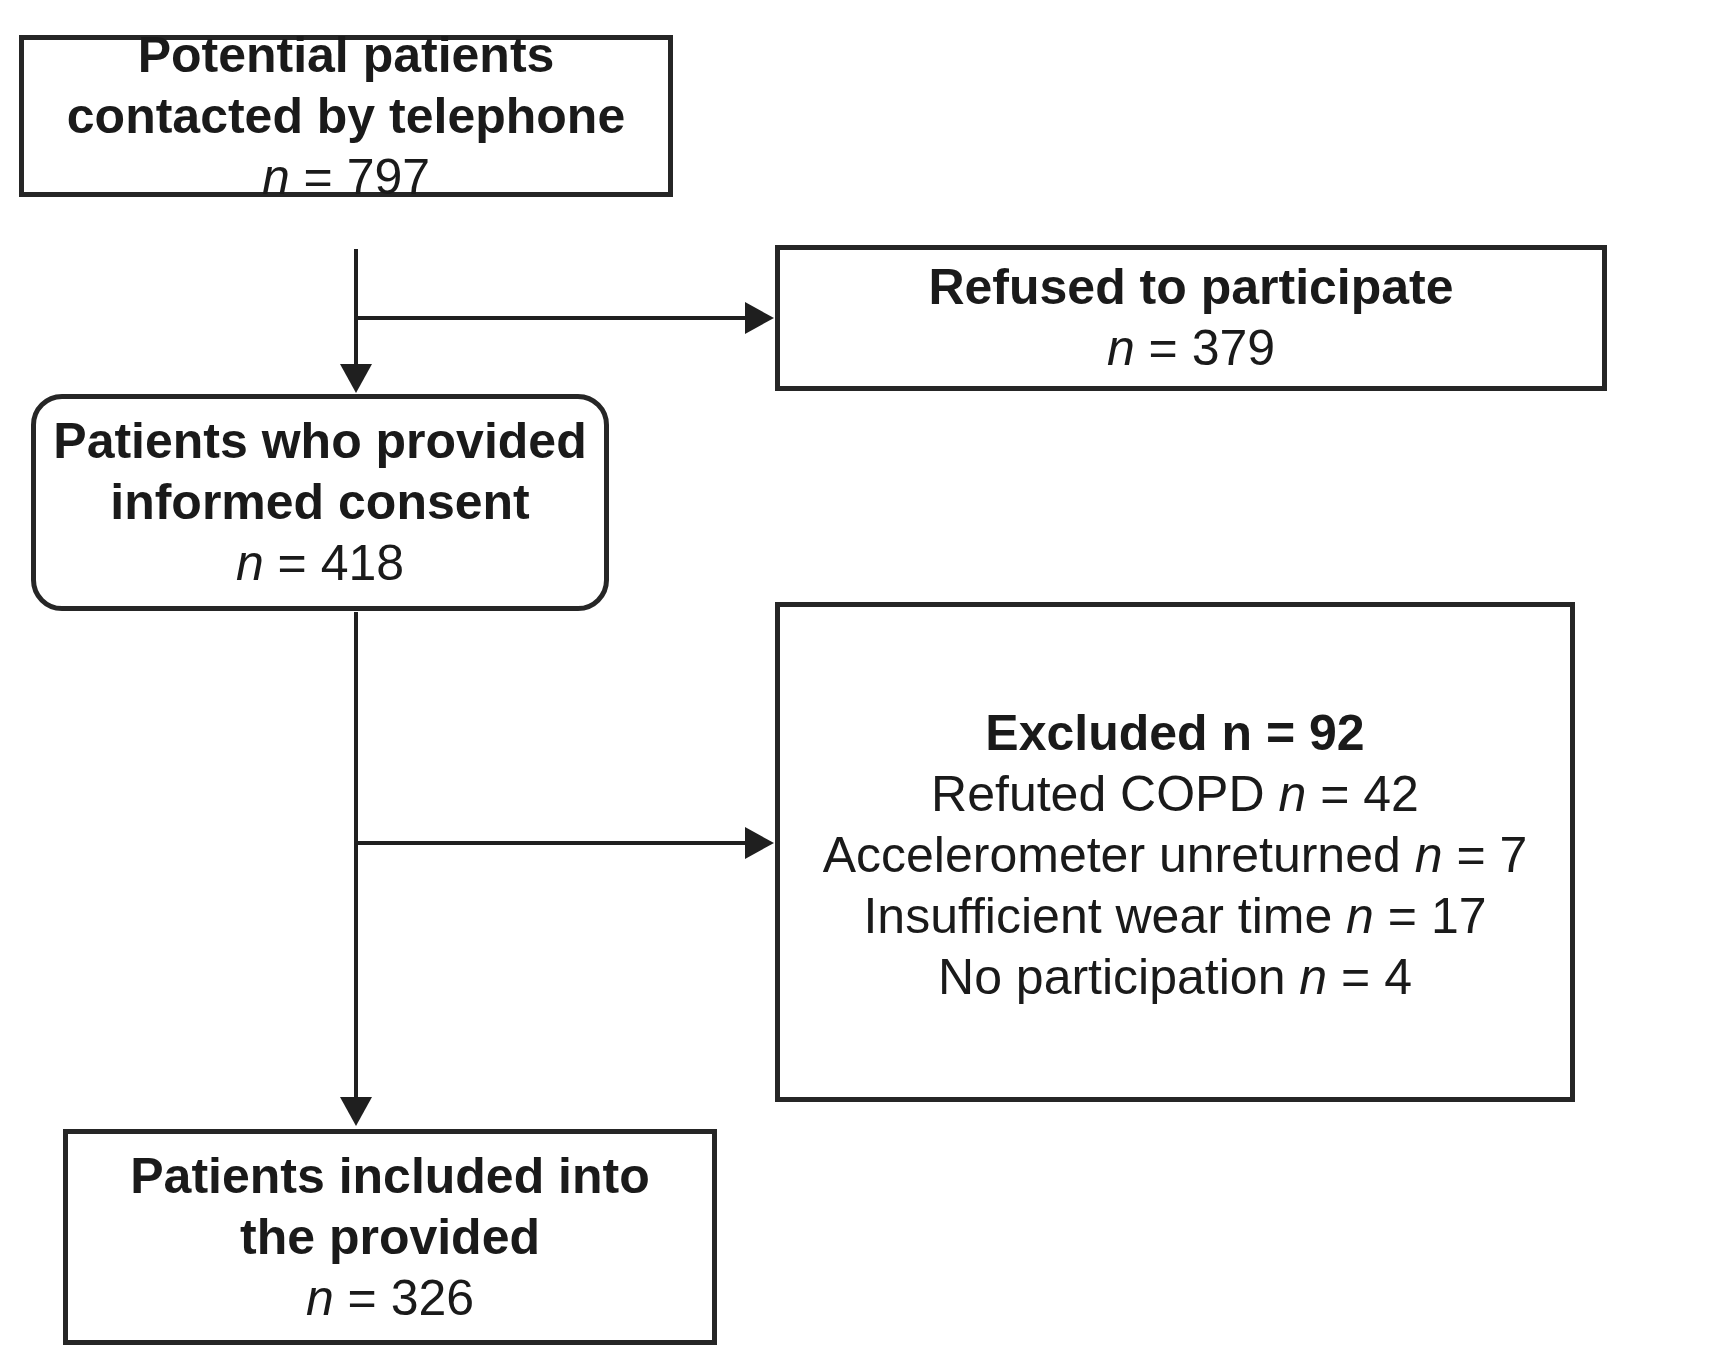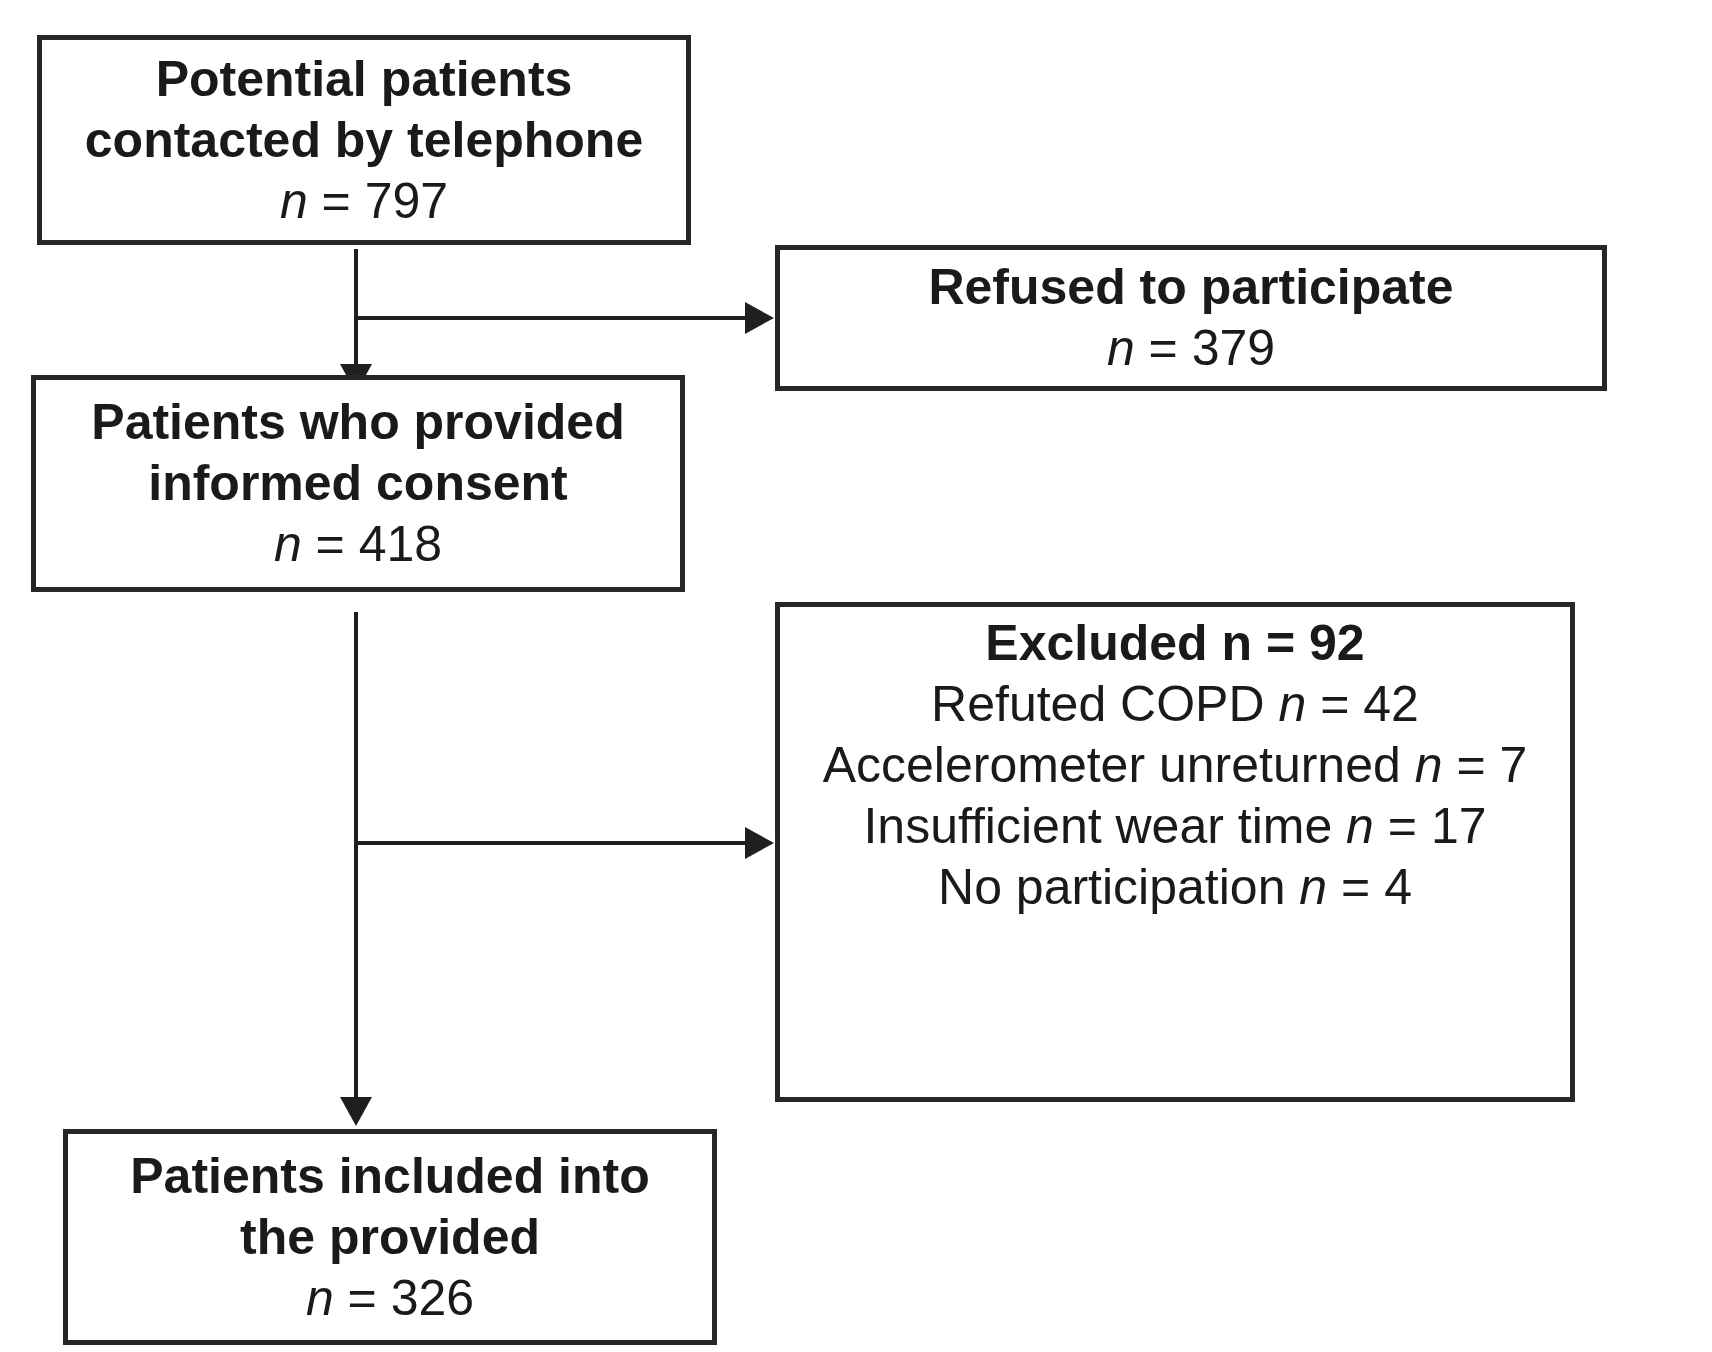--- a/index.html
+++ b/index.html
@@ -34,25 +34,25 @@
     align-items: center;
     justify-content: center;
     text-align: center;
     font-size: 50px;
     line-height: 61px;
     white-space: nowrap;
   }
   .box .title { font-weight: 700; }
   .box .nline { font-weight: 400; }
   .nsym { font-style: italic; font-family: "Liberation Sans", sans-serif; }
-  #box-contacted { left: 37px;  top: 35px;   width: 654px; height: 210px; }
+  #box-contacted { left: 19px;  top: 35px;   width: 654px; height: 162px; }
   #box-refused   { left: 775px; top: 245px;  width: 832px; height: 146px; }
-  #box-consent   { left: 31px;  top: 375px;  width: 654px; height: 217px; }
+  #box-consent   { left: 31px;  top: 394px;  width: 578px; height: 217px; border-radius: 31px; }
   #box-excluded  { left: 775px; top: 602px;  width: 800px; height: 500px;
-                   justify-content: flex-start; padding-top: 6px; }
+                   justify-content: center; padding-top: 6px; }
   #box-included  { left: 31px;  top: 1129px; width: 654px; height: 216px; margin-left: 32px; }
   #box-excluded .header { font-weight: 700; }
   #box-excluded .reason { font-weight: 400; }
   .conn-line { stroke: #1f1f1f; stroke-width: 4; }
   .conn-head { fill: #1f1f1f; stroke: none; }
 </style>
 </head>
 <body>
 
 <div class="canvas">

